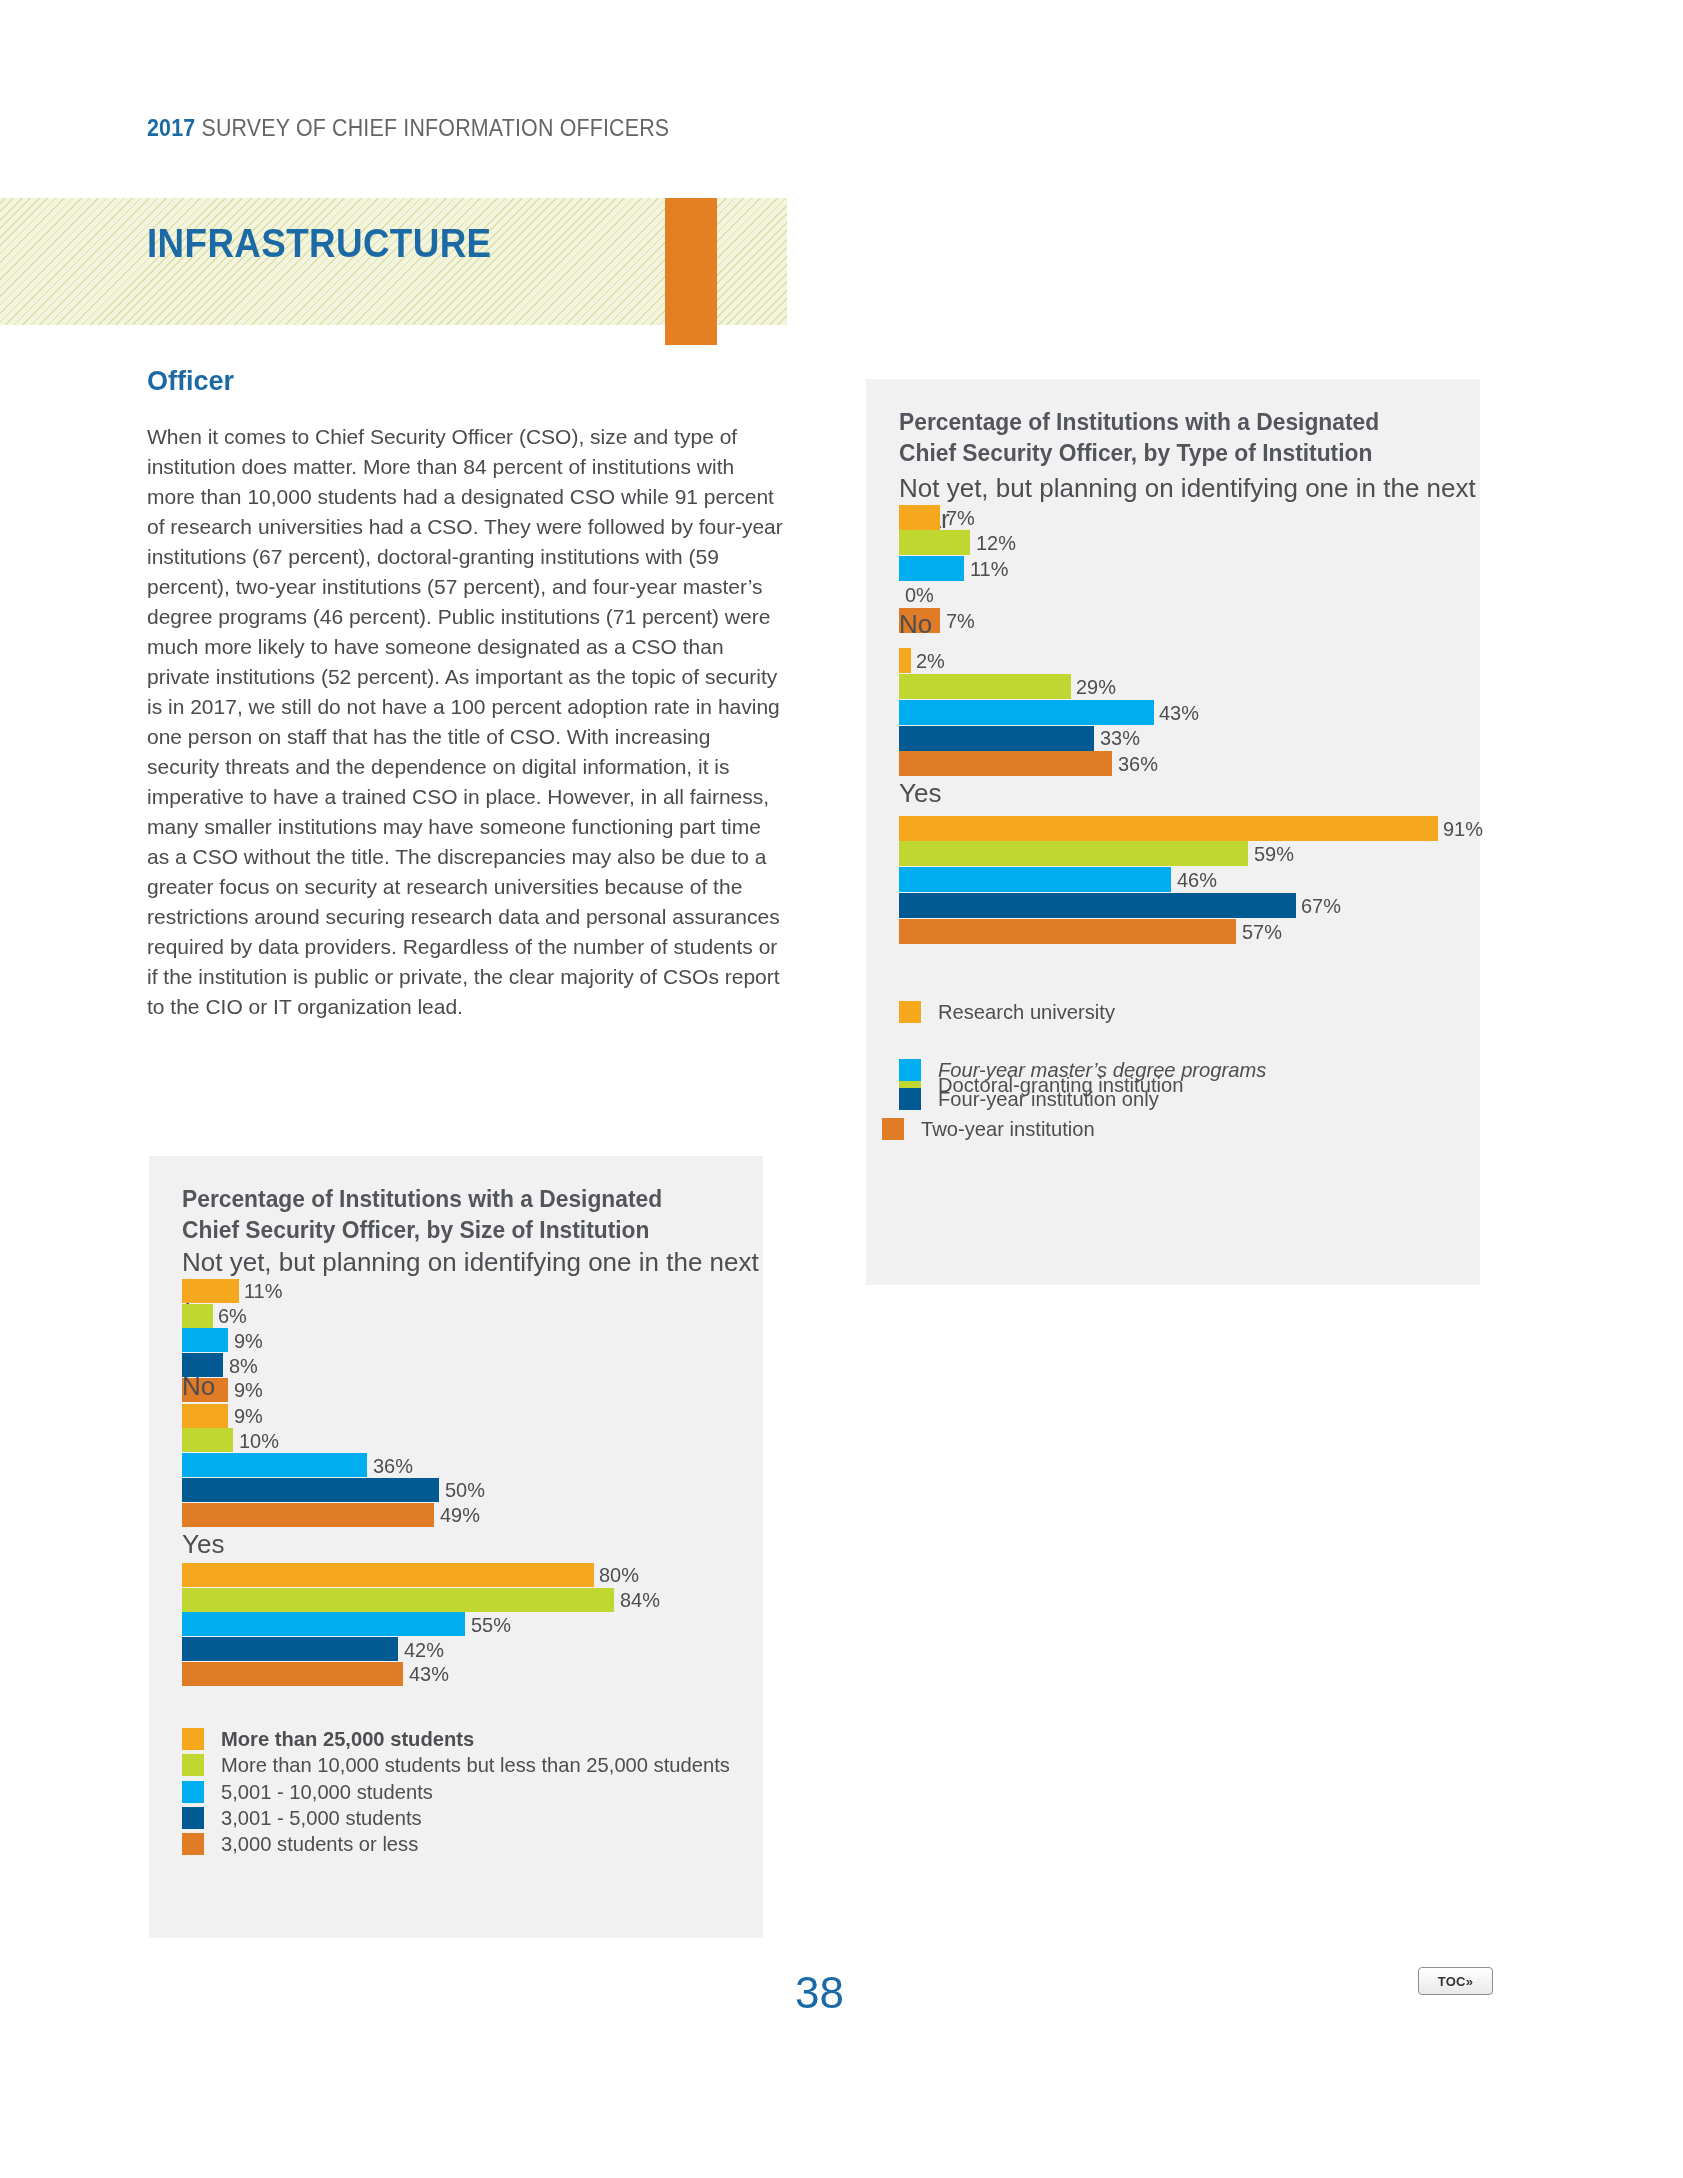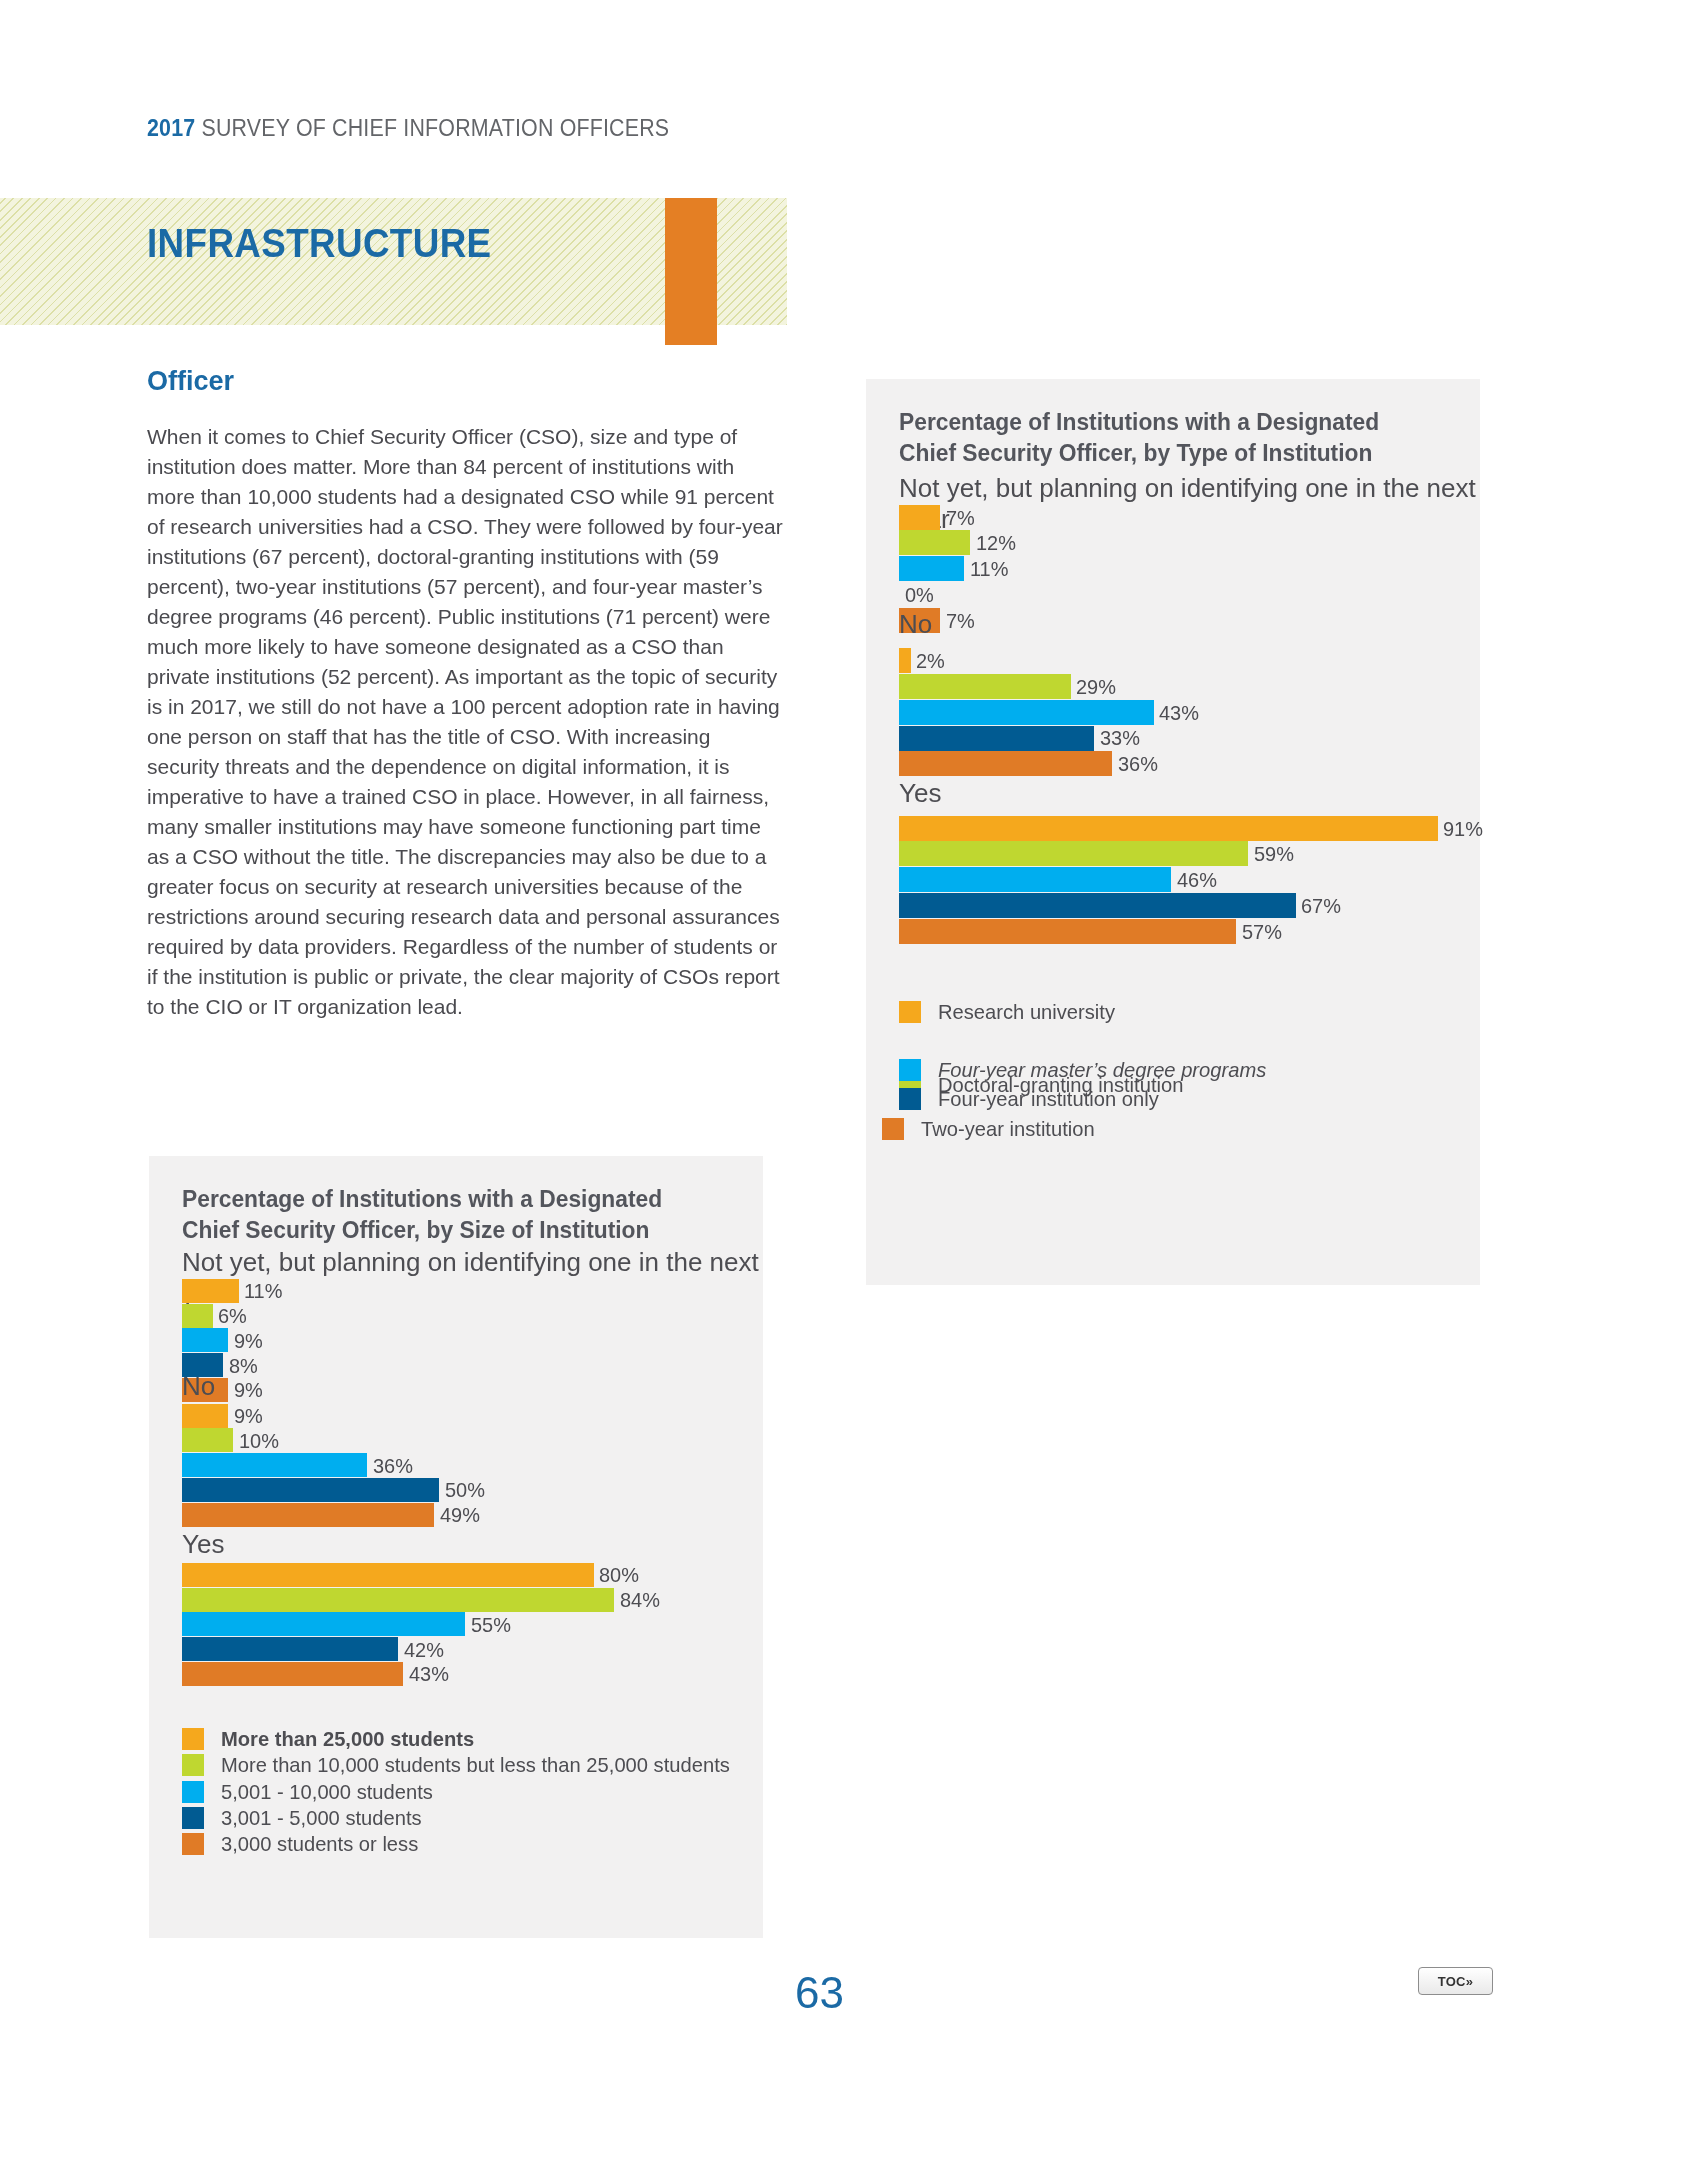--- a/index.html
+++ b/index.html
@@ -232,17 +232,17 @@
       <div class="legend-item" style="left: 33px; top: 650px;">
         <span class="legend-sw" style="background: rgb(1, 91, 146);"></span>
         <span class="legend-tx">3,001 - 5,000 students</span>
       </div>
       <div class="legend-item" style="left: 33px; top: 676px;">
         <span class="legend-sw" style="background: rgb(224, 123, 38);"></span>
         <span class="legend-tx">3,000 students or less</span>
       </div>
     </div>
 
-  <div class="pagenum">63</div>
+  <div class="pagenum">38</div>
   <div class="toc">TOC»</div>
 
 </div>
 
 
 </body></html>

